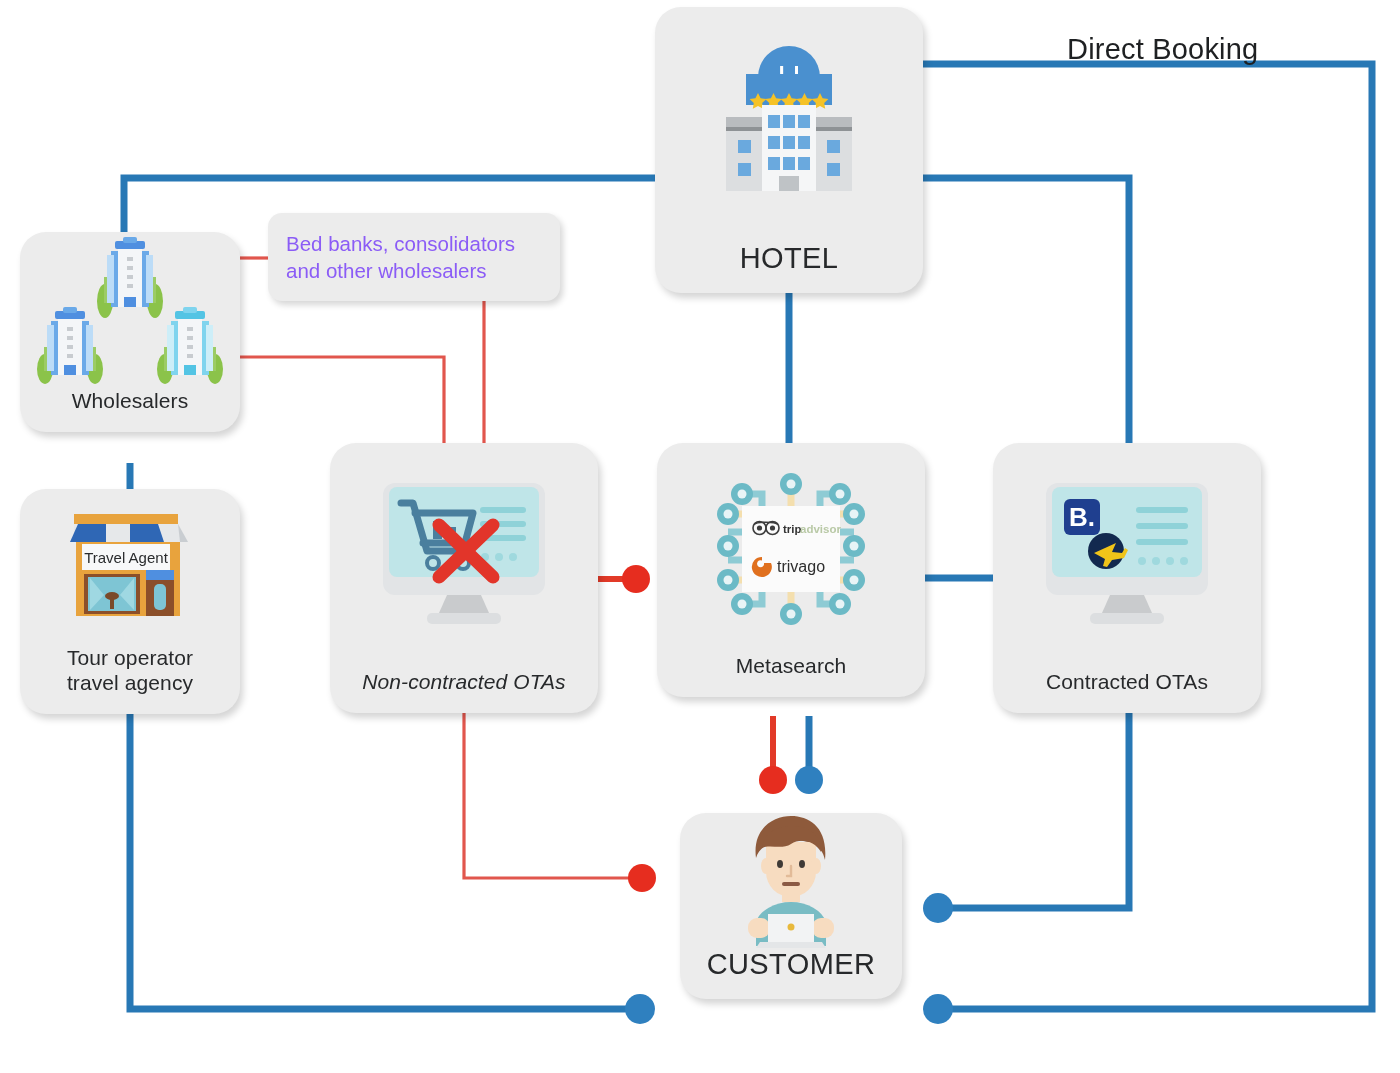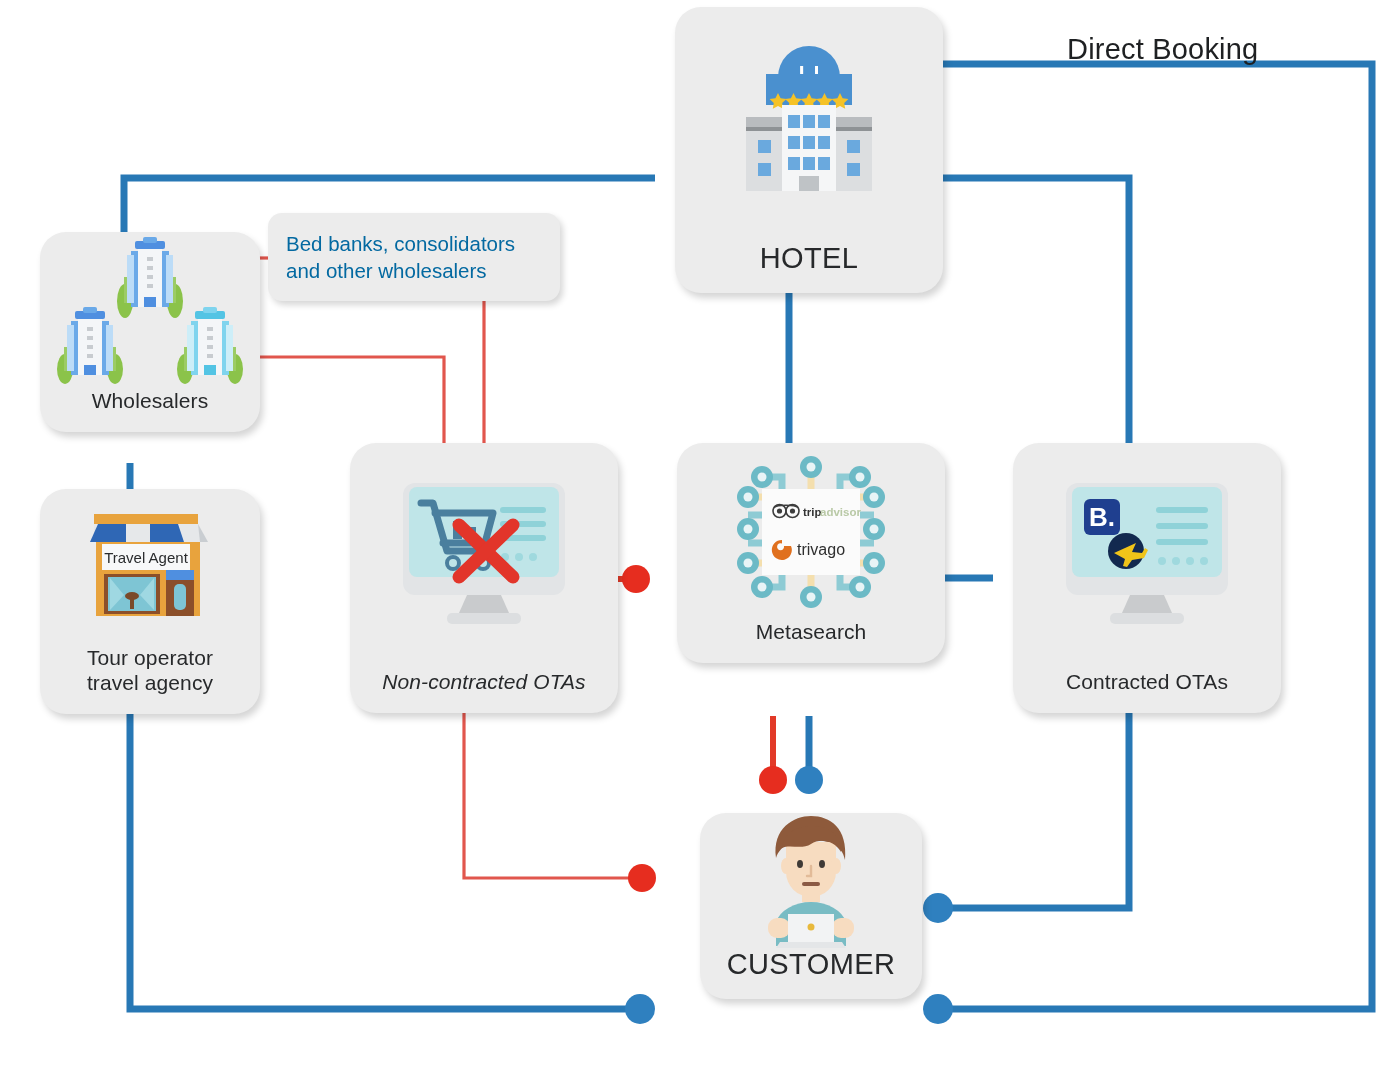--- a/index.html
+++ b/index.html
@@ -15,42 +15,41 @@
   #wires{position:absolute;left:0;top:0;width:1400px;height:1073px;}
 
   
   .node{
     position:absolute;
     background:#ececec;
     border-radius:26px;
     box-shadow:3px 5px 7px rgba(0,0,0,.17);
     display:flex;flex-direction:column;align-items:center;justify-content:flex-start;
     box-sizing:border-box;
-    margin-left:20px;
   }
   .node .art{
     position:relative;
     display:flex;align-items:center;justify-content:center;
     flex:1 1 auto;width:100%;
   }
   .node .cap{
     font-size:21px;color:#27292b;text-align:center;line-height:1.18;
     padding:0 6px 18px 6px;letter-spacing:.1px;white-space:pre-line;
   }
   .node.big .cap{font-size:29px;font-weight:400;letter-spacing:.4px;}
 
   
   .callout{
     position:absolute;background:#ececec;border-radius:14px;
     box-shadow:3px 4px 6px rgba(0,0,0,.16);
     display:flex;align-items:center;justify-content:flex-start;
     padding:14px 18px;box-sizing:border-box;
   }
   .callout span{
-    font-size:20.5px;color:#0369a1;line-height:1.32;white-space:pre-line;
+    font-size:20.5px;color:#8b5cf6;line-height:1.32;white-space:pre-line;
   }
 
   
   .freelabel{
     position:absolute;font-size:29px;color:#1e2022;letter-spacing:.2px;
     white-space:nowrap;
   }
 
   svg{display:block;overflow:visible;}
 </style>
@@ -294,21 +293,21 @@
           <line x1="118" y1="48" x2="64" y2="100"></line>
         </g>
 
         <path d="M72,118 h34 l8,18 h-50 z" fill="#c9cbcd"></path>
         <rect x="52" y="136" width="74" height="11" rx="5" fill="#dcdee0"></rect>
       </svg>
     </div>
     <div class="cap">Non-contracted OTAs</div>
   </div>
 
-  <div class="node" style="left:657px;top:443px;width:268px;height:220px;">
+  <div class="node" style="left:657px;top:443px;width:268px;height:254px;">
     <div class="art">
       <svg width="190" height="170" viewBox="0 0 190 170">
 
         <g stroke="#8ecbd4" stroke-width="7" fill="none" stroke-linecap="butt">
           <path d="M46,30 h20 v16"></path>
             <path d="M144,30 h-20 v16"></path>
           <path d="M46,140 h20 v-16"></path>
             <path d="M144,140 h-20 v-16"></path>
           <path d="M32,68 h32"></path>
             <path d="M32,96 h32"></path>

